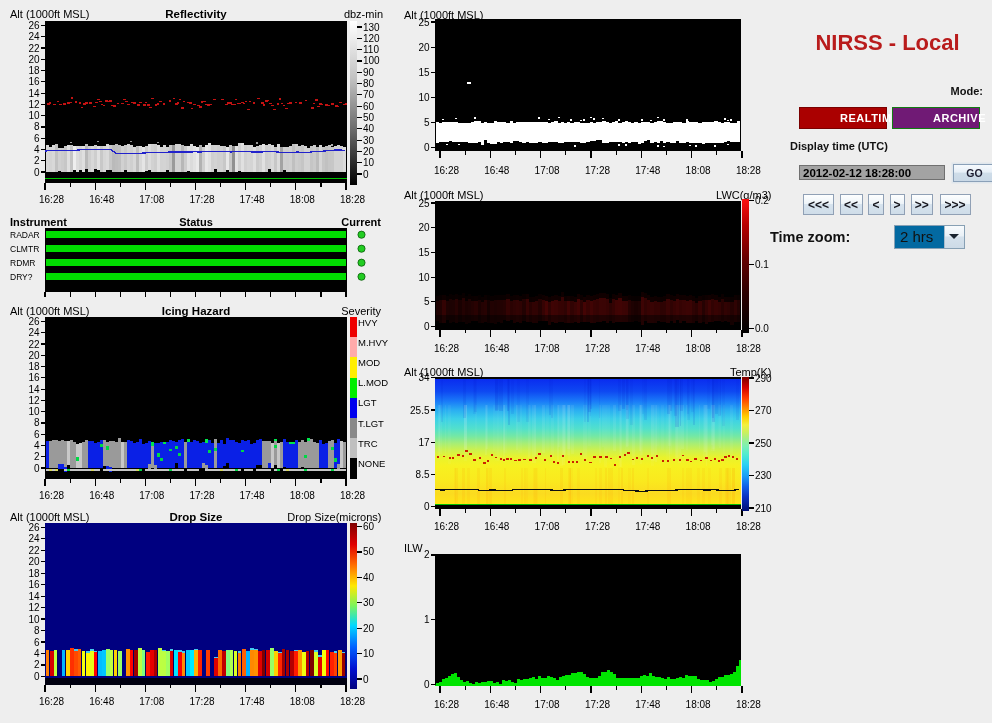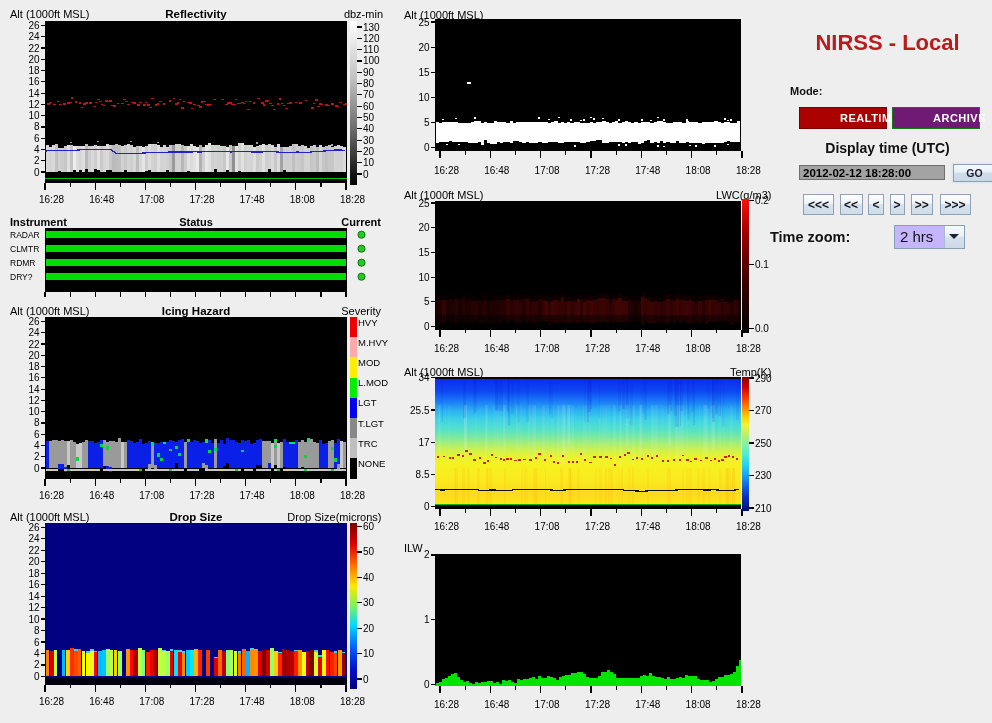--- a/index.html
+++ b/index.html
@@ -1794,29 +1794,29 @@
 <text x="446.5" y="708.0" font-size="10" text-anchor="middle" fill="#000">16:28</text>
 <text x="496.8" y="708.0" font-size="10" text-anchor="middle" fill="#000">16:48</text>
 <text x="547.1" y="708.0" font-size="10" text-anchor="middle" fill="#000">17:08</text>
 <text x="597.5" y="708.0" font-size="10" text-anchor="middle" fill="#000">17:28</text>
 <text x="647.8" y="708.0" font-size="10" text-anchor="middle" fill="#000">17:48</text>
 <text x="698.1" y="708.0" font-size="10" text-anchor="middle" fill="#000">18:08</text>
 <text x="748.4" y="708.0" font-size="10" text-anchor="middle" fill="#000">18:28</text>
 </svg>
 
 <div class="abs" style="left:790px;top:30px;width:195px;text-align:center;font-size:22px;font-weight:bold;color:#b91c1c;">NIRSS - Local</div>
-<div class="abs" style="left:790px;top:85px;width:193px;text-align:left;font-size:11px;font-weight:bold;color:#111;">Mode:</div>
+<div class="abs" style="left:790px;top:85px;width:193px;text-align:right;font-size:11px;font-weight:bold;color:#111;">Mode:</div>
 <div class="abs btn-mode" style="left:799px;top:107px;width:88px;background:#aa0000;border:1px solid #7a0000;">REALTIME</div>
 <div class="abs btn-mode" style="left:892px;top:107px;width:88px;background:#701a75;border:1px solid #127a12;">ARCHIVE</div>
-<div class="abs" style="left:790px;top:140px;width:195px;text-align:center;font-size:14px;font-weight:bold;color:#111;">Display time (UTC)</div>
+<div class="abs" style="left:790px;top:140px;width:195px;text-align:left;font-size:11px;font-weight:bold;color:#111;">Display time (UTC)</div>
 <div class="abs" style="left:799px;top:164.5px;width:146px;height:15.5px;background:#a3a3a3;border:1px solid #707070;font-size:11.5px;font-weight:bold;padding:1px 0 0 3px;">2012-02-12 18:28:00</div>
 <div class="abs gobtn" style="left:952.5px;top:164px;width:44px;height:17.5px;">GO</div>
 <div class="abs navbtn" style="left:803px;top:194px;width:31px;">&lt;&lt;&lt;</div>
 <div class="abs navbtn" style="left:839.5px;top:194px;width:23px;">&lt;&lt;</div>
 <div class="abs navbtn" style="left:868px;top:194px;width:16px;">&lt;</div>
 <div class="abs navbtn" style="left:889.5px;top:194px;width:15px;">&gt;</div>
 <div class="abs navbtn" style="left:910.5px;top:194px;width:22.5px;">&gt;&gt;</div>
 <div class="abs navbtn" style="left:939.5px;top:194px;width:31px;">&gt;&gt;&gt;</div>
 <div class="abs" style="left:770px;top:229px;width:118px;font-size:14.5px;font-weight:bold;color:#111;">Time zoom:</div>
-<div class="abs" style="left:894px;top:224.5px;width:71px;height:24px;background:#c4b5fd;border:1.5px solid #87a0b4;">
+<div class="abs" style="left:894px;top:224.5px;width:71px;height:24px;background:#0369a1;border:1.5px solid #87a0b4;">
   <span style="position:absolute;left:5px;top:2px;font-size:15px;color:#111;">2 hrs</span>
   <span class="ddarrow"></span>
 </div>
 
 </body></html>

